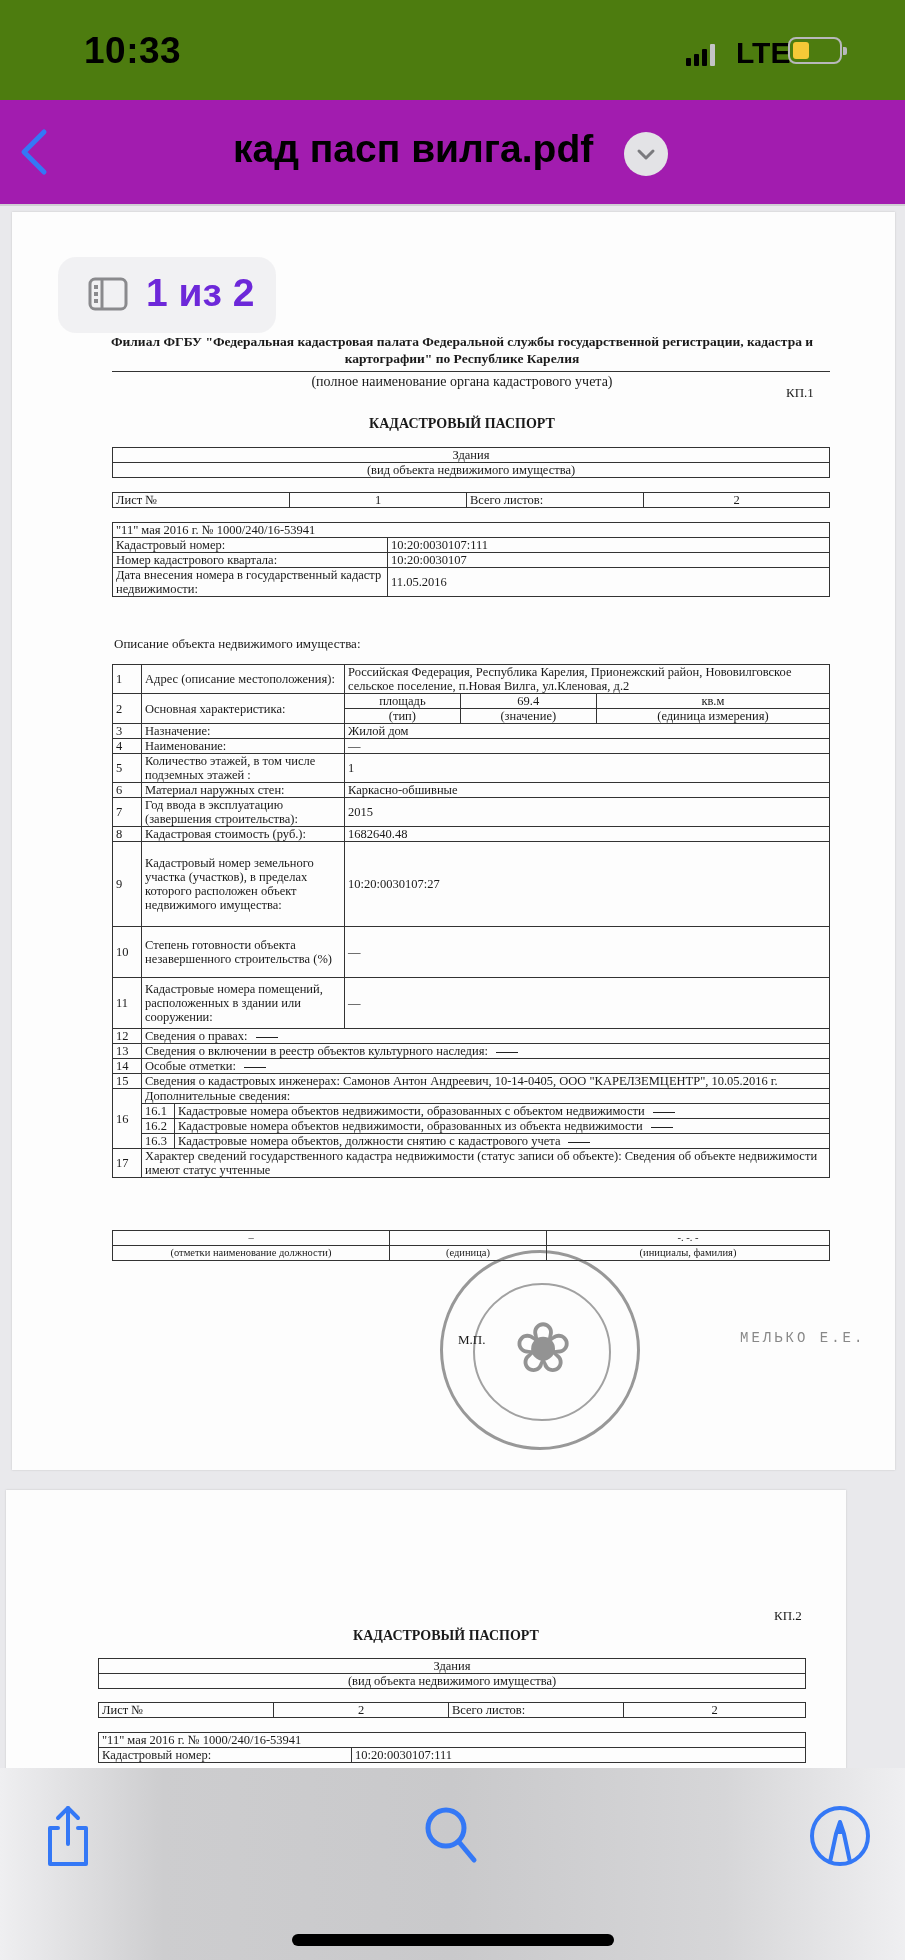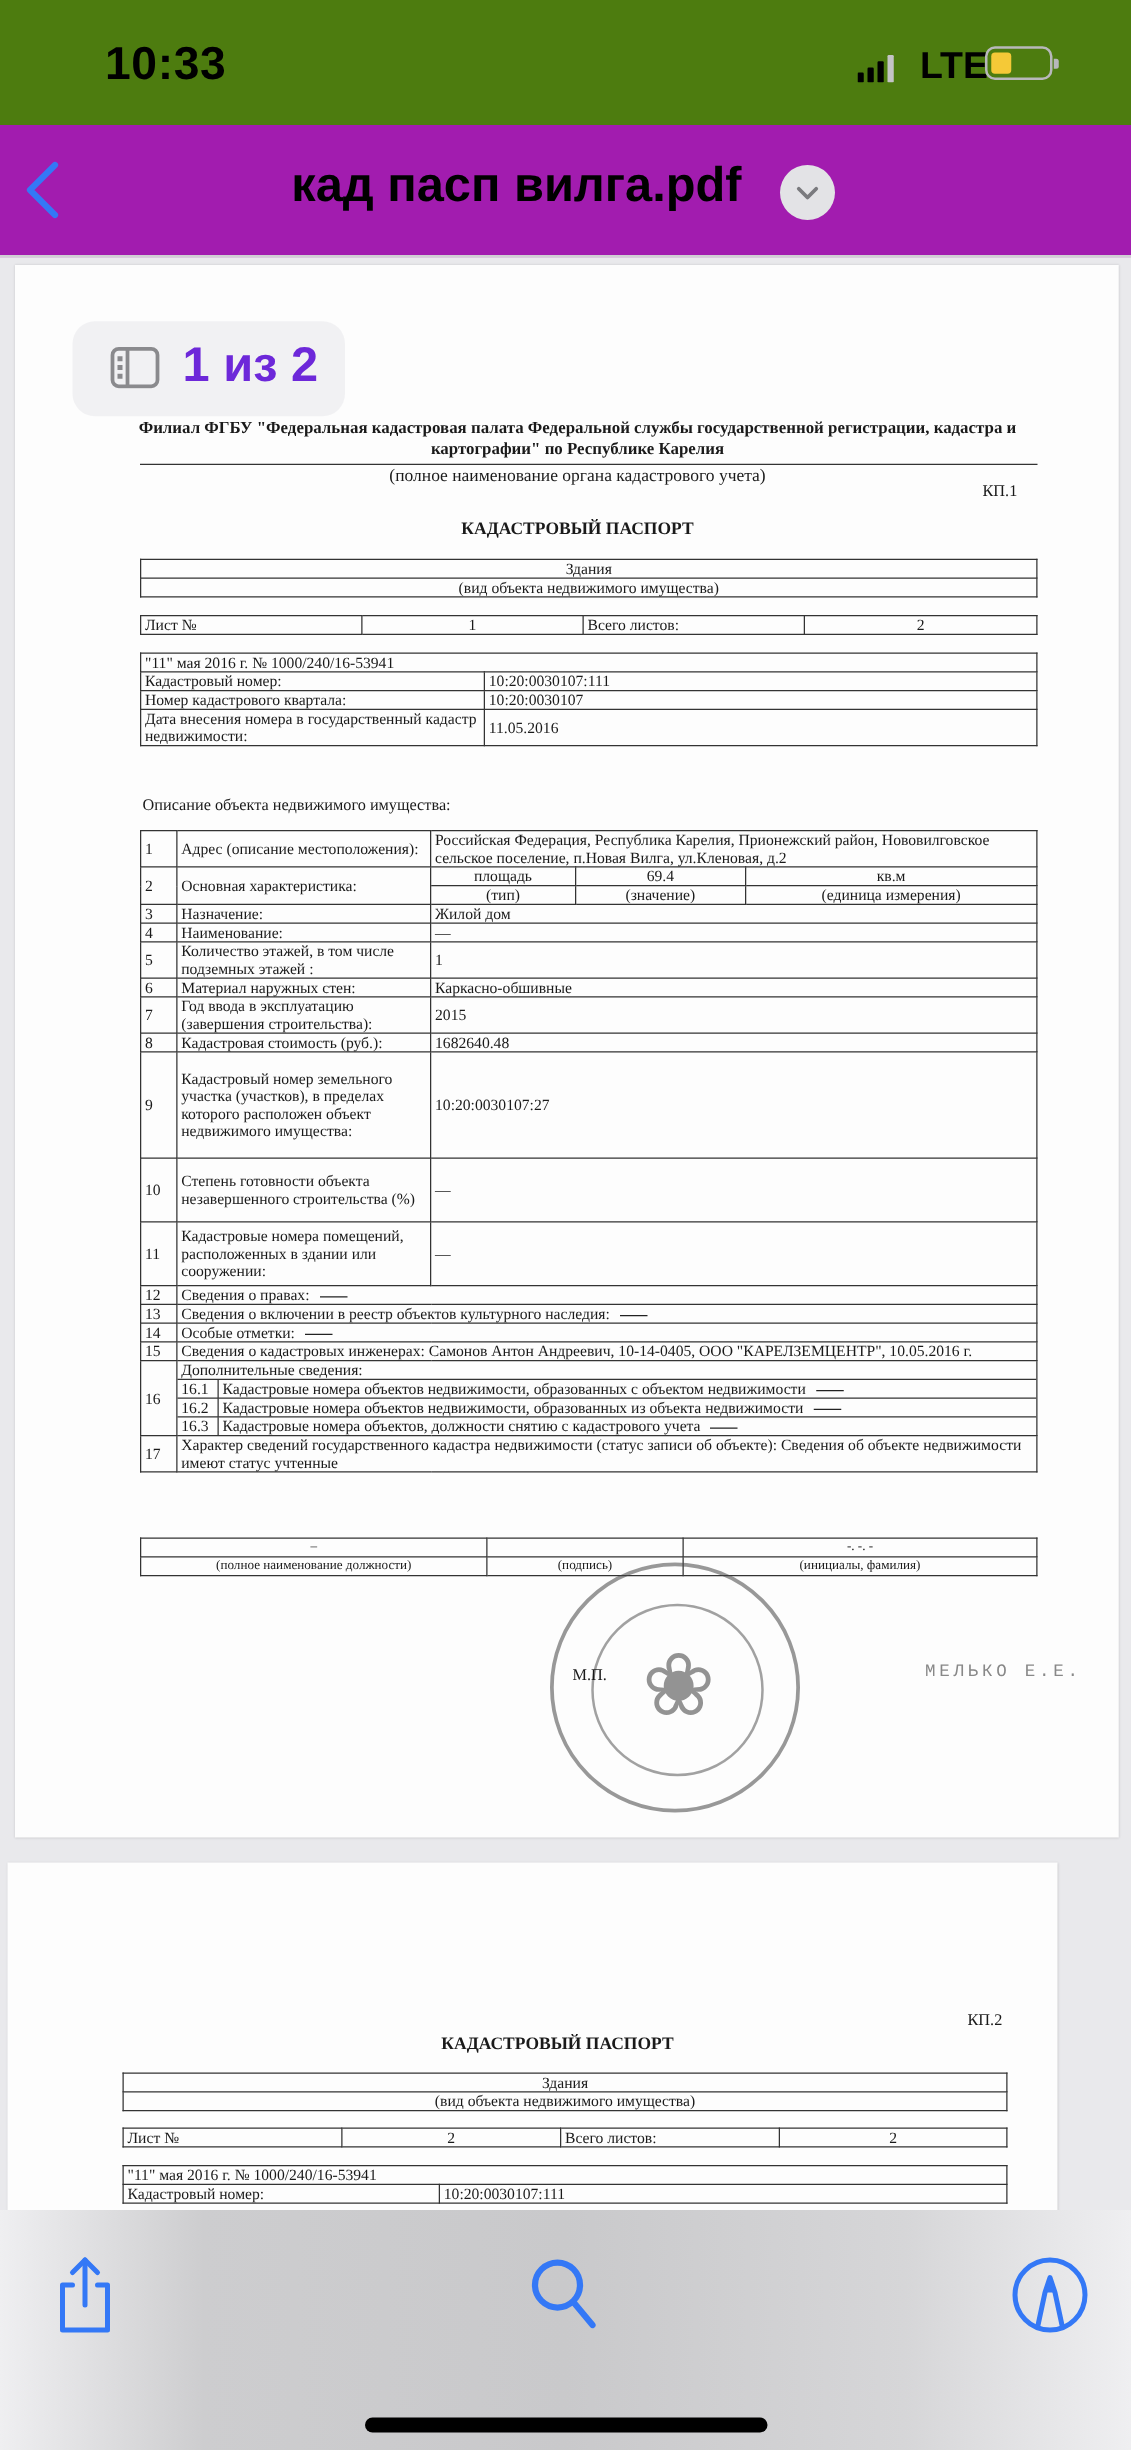--- a/index.html
+++ b/index.html
@@ -236,22 +236,22 @@
       </table>
 
     <table class="t sig" style="left:100px;top:1018px;width:718px;">
       <tbody>
           <tr>
         <td class="c" style="width:270px;">–</td>
         <td class="c" style="width:150px;"></td>
         <td class="c">-. -. -</td>
       </tr>
       <tr>
-        <td class="c">(полное наименование должности)</td>
-        <td class="c">(подпись)</td>
+        <td class="c">(отметки наименование должности)</td>
+        <td class="c">(единица)</td>
         <td class="c">(инициалы, фамилия)</td>
       </tr>
     </tbody>
       </table>
 
     <div class="stamp">
         <div class="inner"></div>
         <div class="eagle">❀</div>
       </div>
     <div class="doc mp">М.П.</div>

